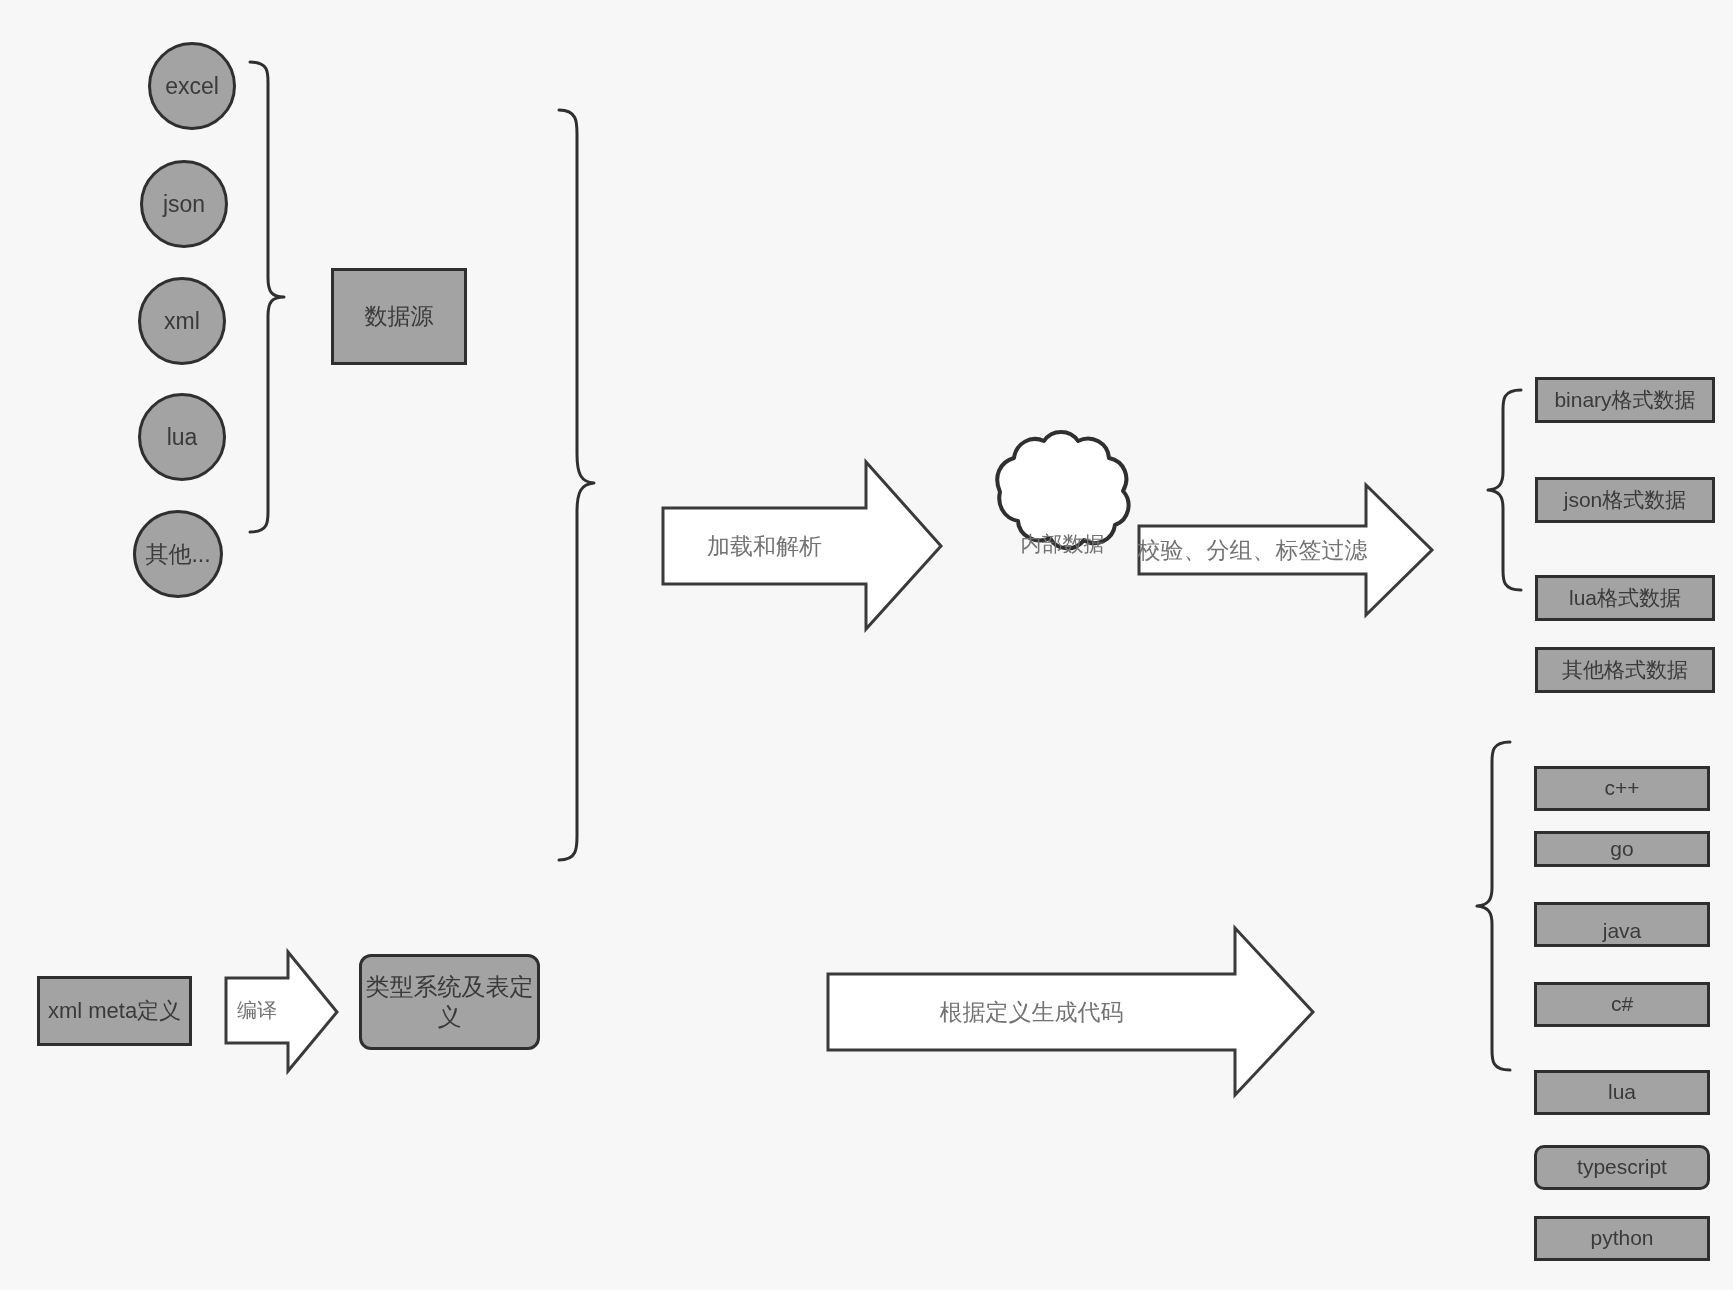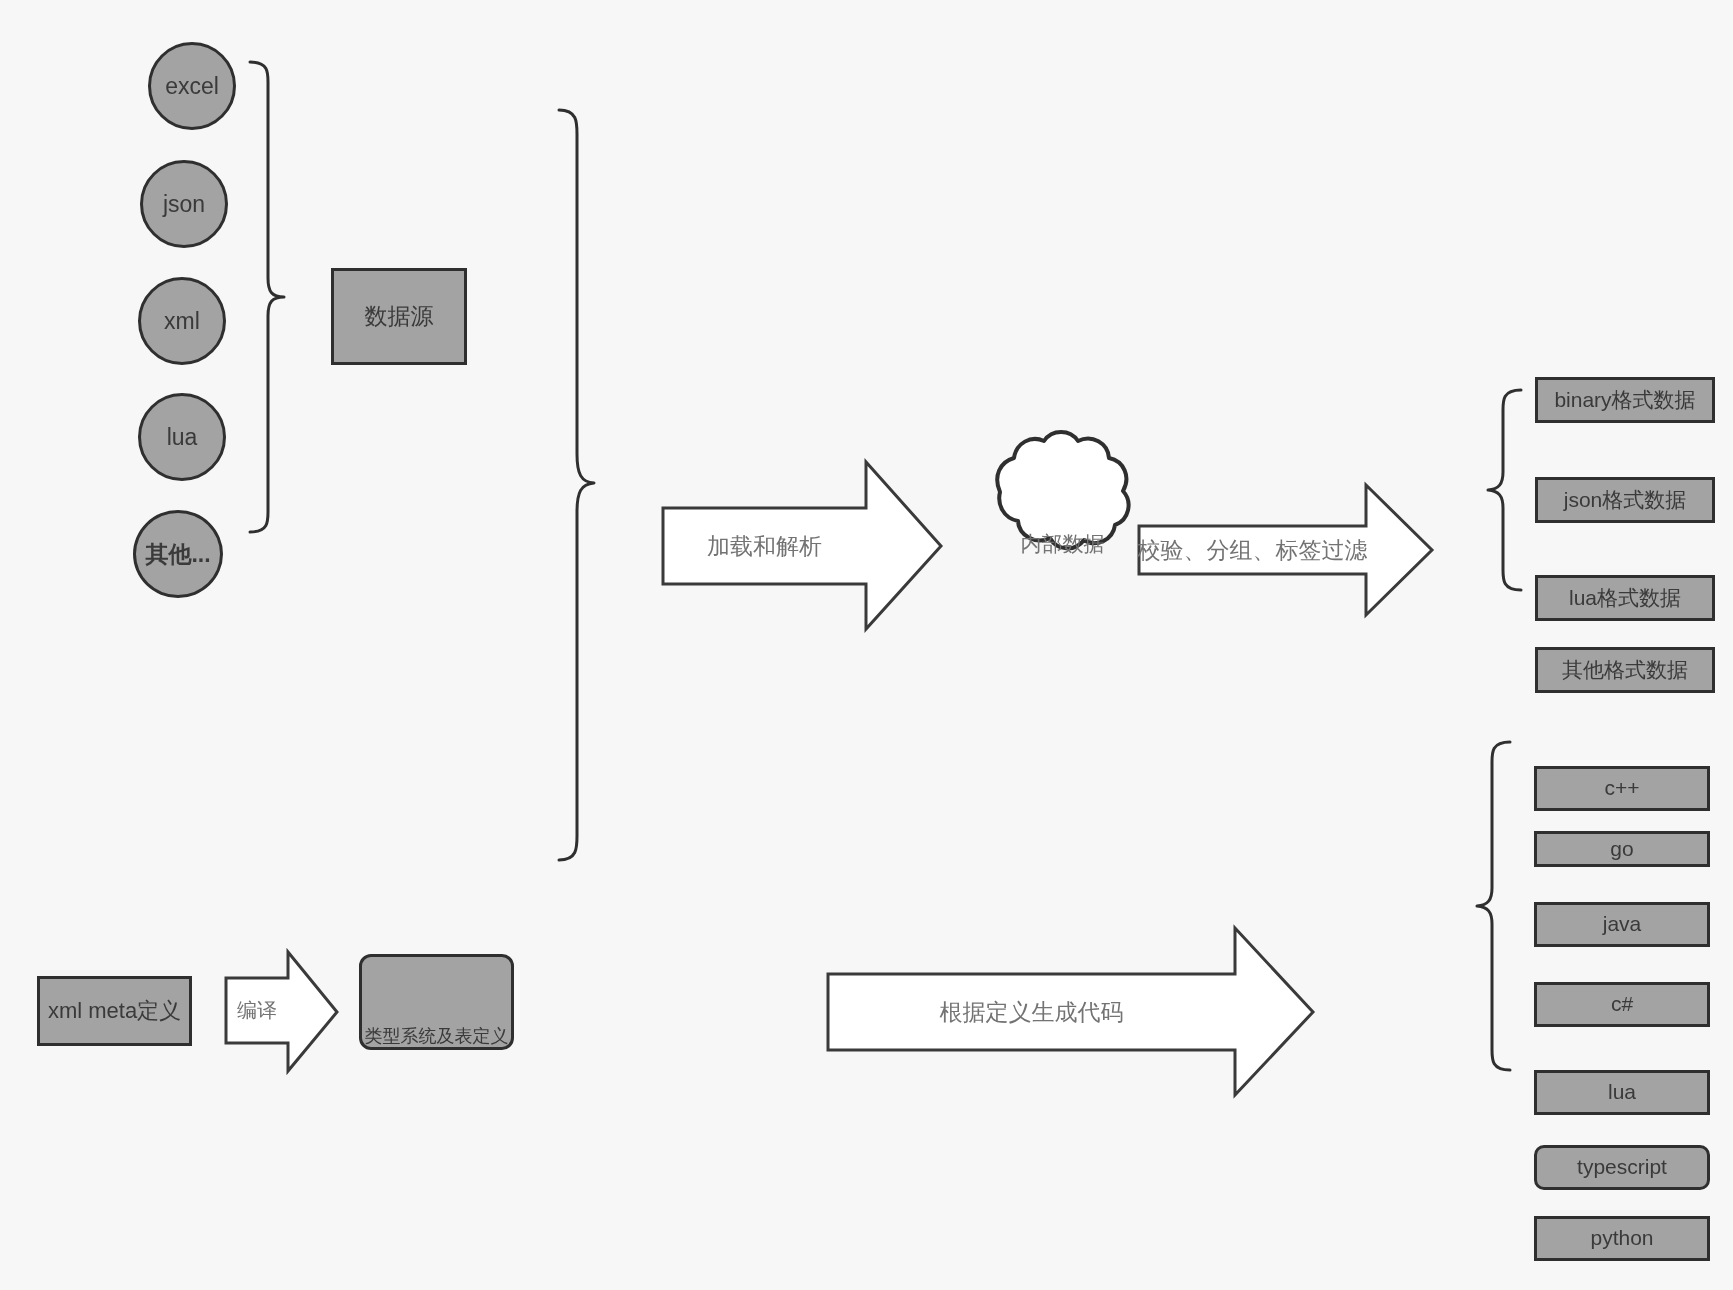--- a/index.html
+++ b/index.html
@@ -167,21 +167,21 @@
 </div>
 <div class="node circle" style="left:140px; top:160px; width:88px; height:88px;">
   <span>json</span>
 </div>
 <div class="node circle" style="left:138px; top:277px; width:88px; height:88px;">
   <span>xml</span>
 </div>
 <div class="node circle" style="left:138px; top:393px; width:88px; height:88px;">
   <span>lua</span>
 </div>
-<div class="node circle" style="left:133px; top:510px; width:90px; height:88px;font-weight:bold;">
+<div class="node circle" style="left:133px; top:510px; width:90px; height:88px;">
   <span>其他...</span>
 </div>
 
 <div class="node rect" style="left:331px; top:268px; width:136px; height:97px;">
   <span>数据源</span>
 </div>
 
 <div class="arrowlabel" style="left:663px; top:508px; width:203px; height:76px;">加载和解析</div>
 
 <div class="arrowlabel" style="left:1000px; top:522px; width:125px; height:44px; font-size:21px;">内部数据</div>
@@ -189,21 +189,21 @@
 <div class="arrowlabel" style="left:1139px; top:526px; width:227px; height:48px;">校验、分组、标签过滤</div>
 
 <div class="arrowlabel" style="left:226px; top:978px; width:62px; height:65px; font-size:20px;">编译</div>
 
 <div class="arrowlabel" style="left:828px; top:974px; width:407px; height:76px;">根据定义生成代码</div>
 
 <div class="node rect" style="left:37px; top:976px; width:155px; height:70px; font-size:22px;">
   <span>xml meta定义</span>
 </div>
 
-<div class="node rounded" style="left:359px; top:954px; width:155px; height:96px; font-size:18px;align-items:flex-end;">
+<div class="node rounded" style="left:359px; top:954px; width:181px; height:96px; font-size:24px;">
   <span>类型系统及表定义</span>
 </div>
 
 <div class="node outbox" style="left:1535px; top:377px; width:180px; height:46px;">
   <span>binary格式数据</span>
 </div>
 <div class="node outbox" style="left:1535px; top:477px; width:180px; height:46px;">
   <span>json格式数据</span>
 </div>
 <div class="node outbox" style="left:1535px; top:575px; width:180px; height:46px;">
@@ -212,21 +212,21 @@
 <div class="node outbox" style="left:1535px; top:647px; width:180px; height:46px;">
   <span>其他格式数据</span>
 </div>
 
 <div class="node outbox" style="left:1534px; top:766px; width:176px; height:45px;">
   <span>c++</span>
 </div>
 <div class="node outbox" style="left:1534px; top:831px; width:176px; height:36px;">
   <span>go</span>
 </div>
-<div class="node outbox" style="left:1534px; top:902px; width:176px; height:45px;">
+<div class="node outbox" style="left:1534px; top:902px; width:176px; height:45px;align-items:flex-end;">
   <span>java</span>
 </div>
 <div class="node outbox" style="left:1534px; top:982px; width:176px; height:45px;">
   <span>c#</span>
 </div>
 <div class="node outbox" style="left:1534px; top:1070px; width:176px; height:45px;">
   <span>lua</span>
 </div>
 <div class="node outbox" style="left:1534px; top:1145px; width:176px; height:45px;border-radius:10px;">
   <span>typescript</span>

